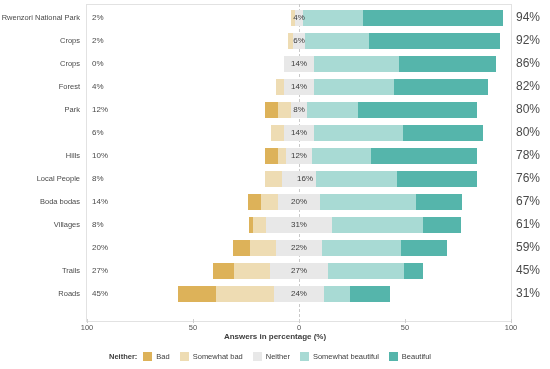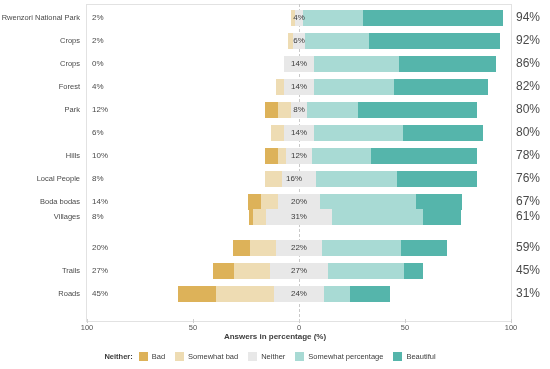--- a/index.html
+++ b/index.html
@@ -205,37 +205,37 @@
       </div>
       <div class="row" style="top: 167px;">
         <div class="cat-label">Local People</div>
         <div class="left-pct">8%</div>
         <div class="right-pct">76%</div>
         <div class="bar" style="left: 0px; width: 550px;">
           <div class="seg" style="left: 265.08px; width: 16.96px; background: rgb(238, 220, 179);"></div>
           <div class="seg" style="left: 282.04px; width: 33.92px; background: rgb(232, 232, 232);"></div>
           <div class="seg" style="left: 315.96px; width: 80.56px; background: rgb(168, 218, 212);"></div>
           <div class="seg" style="left: 396.52px; width: 80.56px; background: rgb(85, 181, 171);"></div>
-          <div class="seg-lbl" style="left: 273px; width: 42px;">16%</div>
+          <div class="seg-lbl" style="left: 284px; width: 42px;">16%</div>
         </div>
       </div>
       <div class="row" style="top: 190px;">
         <div class="cat-label">Boda bodas</div>
         <div class="left-pct">14%</div>
         <div class="right-pct">67%</div>
         <div class="bar" style="left: 0px; width: 550px;">
           <div class="seg" style="left: 248.12px; width: 12.72px; background: rgb(221, 178, 89);"></div>
           <div class="seg" style="left: 260.84px; width: 16.96px; background: rgb(238, 220, 179);"></div>
           <div class="seg" style="left: 277.8px; width: 42.4px; background: rgb(232, 232, 232);"></div>
           <div class="seg" style="left: 320.2px; width: 95.4px; background: rgb(168, 218, 212);"></div>
           <div class="seg" style="left: 415.6px; width: 46.64px; background: rgb(85, 181, 171);"></div>
           <div class="seg-lbl" style="left: 277.8px; width: 42.4px;">20%</div>
         </div>
       </div>
-      <div class="row" style="top: 205px;">
+      <div class="row" style="top: 213px;">
         <div class="cat-label">Villages</div>
         <div class="left-pct">8%</div>
         <div class="right-pct">61%</div>
         <div class="bar" style="left: 0px; width: 550px;">
           <div class="seg" style="left: 249.18px; width: 4.24px; background: rgb(221, 178, 89);"></div>
           <div class="seg" style="left: 253.42px; width: 12.72px; background: rgb(238, 220, 179);"></div>
           <div class="seg" style="left: 266.14px; width: 65.72px; background: rgb(232, 232, 232);"></div>
           <div class="seg" style="left: 331.86px; width: 91.16px; background: rgb(168, 218, 212);"></div>
           <div class="seg" style="left: 423.02px; width: 38.16px; background: rgb(85, 181, 171);"></div>
           <div class="seg-lbl" style="left: 266.14px; width: 65.72px;">31%</div>
@@ -300,21 +300,21 @@
         <span class="legend-item">
           <span class="legend-swatch" style="background: rgb(238, 220, 179);"></span>
           <span>Somewhat bad</span>
         </span>
         <span class="legend-item">
           <span class="legend-swatch" style="background: rgb(232, 232, 232);"></span>
           <span>Neither</span>
         </span>
         <span class="legend-item">
           <span class="legend-swatch" style="background: rgb(168, 218, 212);"></span>
-          <span>Somewhat percentage</span>
+          <span>Somewhat beautiful</span>
         </span>
         <span class="legend-item">
           <span class="legend-swatch" style="background: rgb(85, 181, 171);"></span>
           <span>Beautiful</span>
         </span>
       </span>
   </div>
 
 </div>
 

